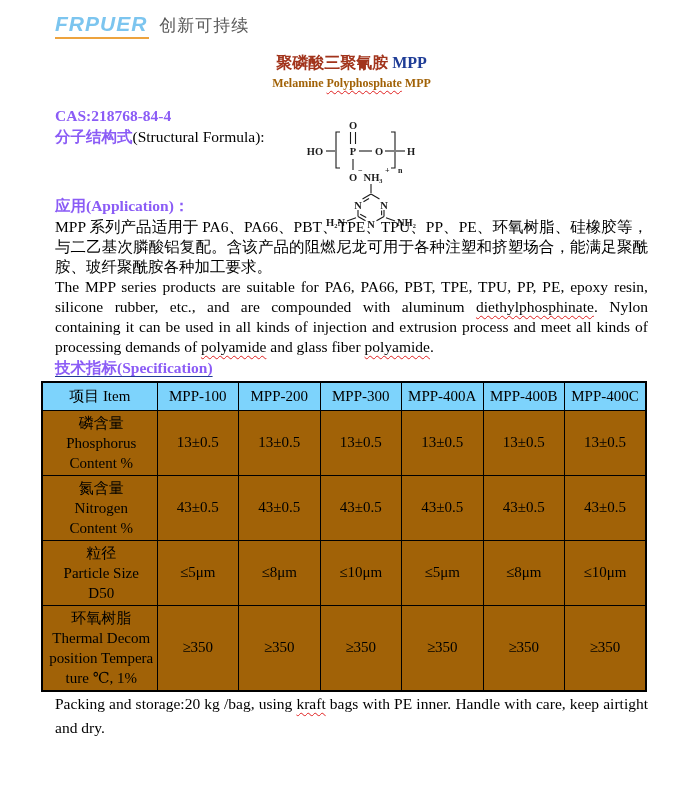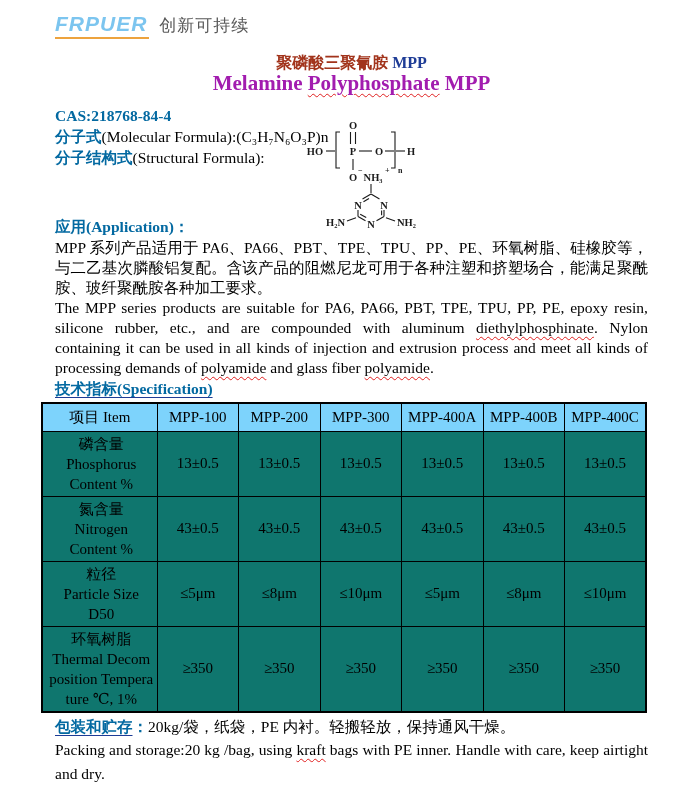--- a/index.html
+++ b/index.html
@@ -17,23 +17,23 @@
     font-family:"Liberation Sans","DejaVu Sans",sans-serif;
     font-style:italic; font-weight:bold; font-size:21px;
     color:#7cc5ef; letter-spacing:1px;
     border-bottom:2px solid #eda33e; padding:0 2px 1px 0;
   }
   .tagline { font-family:Liberation Serif, serif; font-size:17px; color:#595959; letter-spacing:1px; }
 
   
   .title-cn { text-align:center; font-size:16px; font-weight:bold; color:#a2341c; line-height:20px; }
   .title-cn .blue { color:#1e3c96; }
-  .title-en { text-align:center; font-size:21px; font-weight:bold; color:#a21caf; line-height:20px; margin-bottom:6px; }
-
-  .blue-b { color:#0369a1; font-weight:bold;margin-top:12px; }
+  .title-en { text-align:center; font-size:12px; font-weight:bold; color:#a16207; line-height:20px; margin-bottom:6px; }
+
+  .blue-b { color:#8b5cf6; font-weight:bold;margin-top:12px; }
   .line { font-size:15.5px; line-height:21px; }
 
   .wavy {
     text-decoration-line:underline; text-decoration-style:wavy;
     text-decoration-color:#e02020; text-decoration-thickness:1px;
     text-underline-offset:3px;
   }
   .u-blue { text-decoration:underline; text-decoration-color:#1e3c96; text-underline-offset:3px; }
 
   
@@ -45,21 +45,21 @@
 
   
   .heading { font-size:15.5px; line-height:22px; }
   .para { font-size:15.5px; line-height:20px; text-align:justify; text-align-last:left; }
   .app-heading { margin-top:48px; }
 
   
   table.spec { border-collapse:collapse; table-layout:fixed; width:604px; margin-left:-14px; border:2px solid #000; margin-top:2px; }
   table.spec th, table.spec td { border:1px solid #000; font-weight:normal; font-size:15px; overflow:hidden; }
   table.spec th { background:#7dd3fc; height:28px; text-align:center; }
-  table.spec td { background:#0f766e; text-align:center; vertical-align:middle;margin-left:40px; }
+  table.spec td { background:#a16207; text-align:center; vertical-align:middle;margin-left:40px; }
   td.item { text-align:left; padding:2px 2px 2px 5px; line-height:20px; }
   col.c-item { width:115px; } col.c-val { width:81.5px; }
   tr.r-tall td { height:58px; } tr.r-xtall td { height:76px; } tr.r-short td { height:23px; }
 
   .pack-line { font-size:15.5px; line-height:22px; margin-top:3px; }
   .pack-en { font-size:15.5px; line-height:24px; text-align:justify; text-align-last:left; }
 </style>
 </head>
 <body>
 
@@ -67,21 +67,20 @@
 
   <div class="logo-row">
     <span class="brand">FRPUER</span>
     <span class="tagline">创新可持续</span>
   </div>
 
   <div class="title-cn"><span>聚磷酸三聚氰胺</span><span class="blue"> MPP</span></div>
   <div class="title-en"><span>Melamine </span><span class="wavy">Polyphosphate</span><span> MPP</span></div>
 
   <div class="line blue-b">CAS:218768-84-4</div>
-  <div class="line"><span class="blue-b">分子式</span><span>(Molecular Formula):(C₃H₇N₆O₃P)n</span></div>
   <div class="line"><span class="blue-b">分子结构式</span><span>(Structural Formula):</span></div>
 
   <svg class="structure" width="152" height="122" viewBox="0 0 152 122">
 
     <text class="lbl" x="60" y="15" text-anchor="middle">O</text>
     <line x1="57.5" y1="18" x2="57.5" y2="30"></line>
     <line x1="62.5" y1="18" x2="62.5" y2="30"></line>
     <text class="lbl" x="60" y="41" text-anchor="middle">P</text>
     <text class="lbl" x="22" y="41" text-anchor="middle">HO</text>
     <line x1="33" y1="37" x2="42" y2="37"></line>
@@ -193,16 +192,15 @@
       <td>≥350</td>
       <td>≥350</td>
       <td>≥350</td>
       <td>≥350</td>
       <td>≥350</td>
       <td>≥350</td>
     </tr>
   </tbody>
     </table>
 
-  <div class="pack-line"><span class="blue-b u-blue">包装和贮存</span><span class="blue-b">：</span><span>20kg/袋，纸袋，PE 内衬。轻搬轻放，保持通风干燥。</span></div>
   <p class="pack-en"><span>Packing and storage:20 kg /bag, using </span><span class="wavy">kraft</span><span> bags with PE inner. Handle with care, keep airtight and dry.</span></p>
 
 </div>
 
 </body></html>

